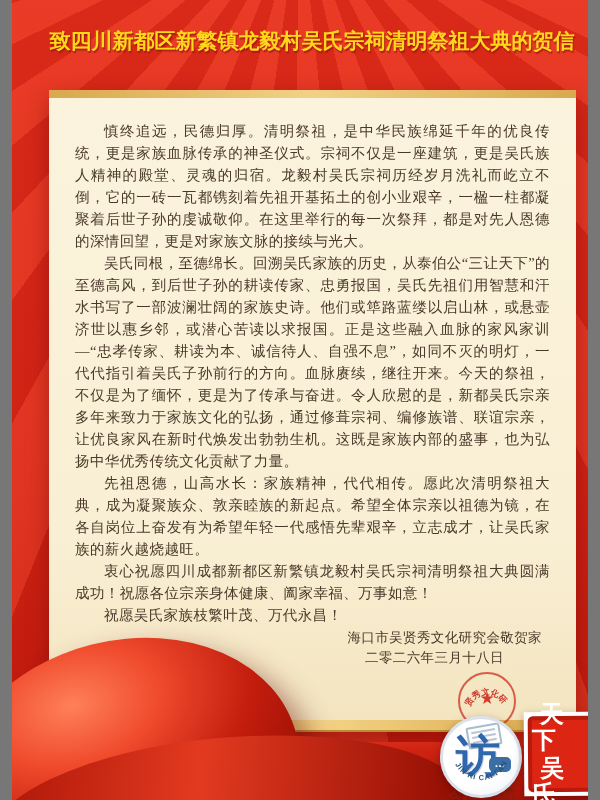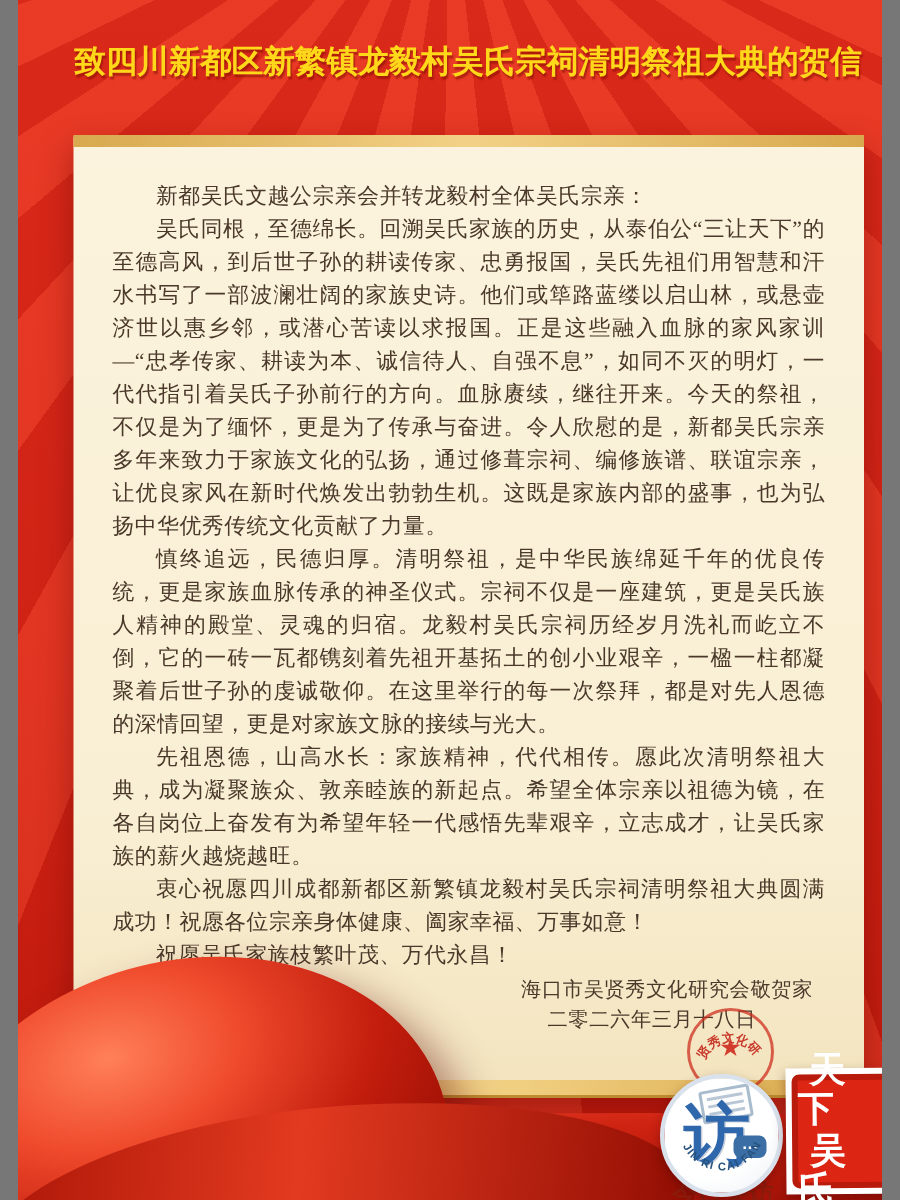--- a/index.html
+++ b/index.html
@@ -129,23 +129,22 @@
 <body>
 
 <div id="page">
   <div class="bg-rays"></div>
 
   <div class="title">致四川新都区新繁镇龙毅村吴氏宗祠清明祭祖大典的贺信</div>
 
   <div class="paper">
     <div class="gold-top"></div>
     <div class="letter">
-      <p>新都吴氏文越公宗亲会并转龙毅村全体吴氏宗亲：</p>
+      <p>慎终追远，民德归厚。清明祭祖，是中华民族绵延千年的优良传统，更是家族血脉传承的神圣仪式。宗祠不仅是一座建筑，更是吴氏族人精神的殿堂、灵魂的归宿。龙毅村吴氏宗祠历经岁月洗礼而屹立不倒，它的一砖一瓦都镌刻着先祖开基拓土的创小业艰辛，一楹一柱都凝聚着后世子孙的虔诚敬仰。在这里举行的每一次祭拜，都是对先人恩德的深情回望，更是对家族文脉的接续与光大。</p>
       <p>吴氏同根，至德绵长。回溯吴氏家族的历史，从泰伯公“三让天下”的至德高风，到后世子孙的耕读传家、忠勇报国，吴氏先祖们用智慧和汗水书写了一部波澜壮阔的家族史诗。他们或筚路蓝缕以启山林，或悬壶济世以惠乡邻，或潜心苦读以求报国。正是这些融入血脉的家风家训—“忠孝传家、耕读为本、诚信待人、自强不息”，如同不灭的明灯，一代代指引着吴氏子孙前行的方向。血脉赓续，继往开来。今天的祭祖，不仅是为了缅怀，更是为了传承与奋进。令人欣慰的是，新都吴氏宗亲多年来致力于家族文化的弘扬，通过修葺宗祠、编修族谱、联谊宗亲，让优良家风在新时代焕发出勃勃生机。这既是家族内部的盛事，也为弘扬中华优秀传统文化贡献了力量。</p>
-      <p>慎终追远，民德归厚。清明祭祖，是中华民族绵延千年的优良传统，更是家族血脉传承的神圣仪式。宗祠不仅是一座建筑，更是吴氏族人精神的殿堂、灵魂的归宿。龙毅村吴氏宗祠历经岁月洗礼而屹立不倒，它的一砖一瓦都镌刻着先祖开基拓土的创小业艰辛，一楹一柱都凝聚着后世子孙的虔诚敬仰。在这里举行的每一次祭拜，都是对先人恩德的深情回望，更是对家族文脉的接续与光大。</p>
       <p>先祖恩德，山高水长：家族精神，代代相传。愿此次清明祭祖大典，成为凝聚族众、敦亲睦族的新起点。希望全体宗亲以祖德为镜，在各自岗位上奋发有为希望年轻一代感悟先辈艰辛，立志成才，让吴氏家族的薪火越烧越旺。</p>
       <p>衷心祝愿四川成都新都区新繁镇龙毅村吴氏宗祠清明祭祖大典圆满成功！祝愿各位宗亲身体健康、阖家幸福、万事如意！</p>
       <p>祝愿吴氏家族枝繁叶茂、万代永昌！</p>
       <div class="sig-block">
         <p class="sig-line">海口市吴贤秀文化研究会敬贺家</p>
         <p class="date-line">二零二六年三月十八日</p>
       </div>
     </div>
     <div class="gold-bottom"></div>
   </div>

